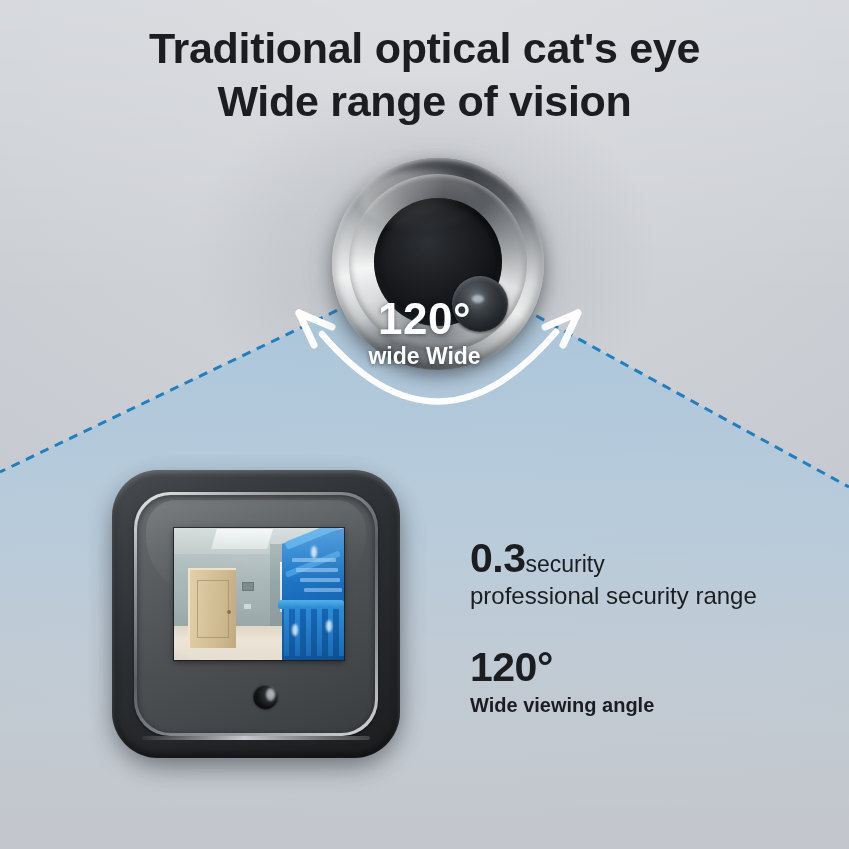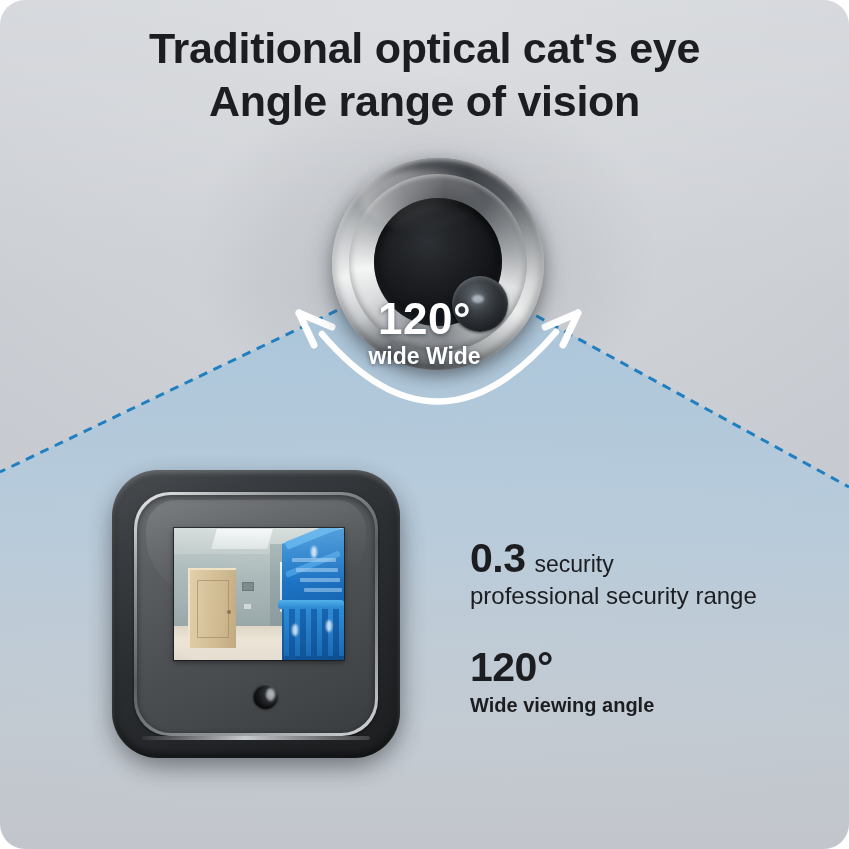--- a/index.html
+++ b/index.html
@@ -8,21 +8,20 @@
     background: #ffffff;
   }
   #poster {
     position: relative;
     width: 849px;
     height: 849px;
     overflow: hidden;
     font-family: "Liberation Sans", sans-serif;
     background:
       radial-gradient(120% 90% at 50% 8%, #d4d6da 0%, #cdd0d5 40%, #c6cad0 70%, #c2c6cc 100%);
-    border-radius: 25px;
   }
 
   
   .wall-shade {
     position: absolute;
     inset: 0;
     background:
       radial-gradient(38% 30% at 50% 30%, rgba(120,125,132,0.22) 0%, rgba(120,125,132,0.10) 45%, rgba(120,125,132,0) 72%),
       linear-gradient(180deg, rgba(255,255,255,0.20) 0%, rgba(255,255,255,0.0) 35%);
     pointer-events: none;
@@ -389,21 +388,20 @@
     position: absolute;
     left: 470px;
     top: 536px;
     width: 340px;
     color: #1b1d20;
   }
   .spec-block { margin-bottom: 34px; }
   .spec-line1 {
     display: flex;
     align-items: baseline;
-    gap: 9px;
   }
   .spec-num {
     font-size: 41px;
     font-weight: bold;
     letter-spacing: -0.5px;
     line-height: 44px;
   }
   .spec-unit {
     font-size: 23px;
     font-weight: normal;
@@ -439,21 +437,21 @@
     <line x1="438" y1="262" x2="0" y2="472" stroke="#1f7fc0" stroke-width="3" stroke-dasharray="9 7" stroke-linecap="butt"></line>
     <line x1="438" y1="262" x2="849" y2="487" stroke="#1f7fc0" stroke-width="3" stroke-dasharray="9 7" stroke-linecap="butt"></line>
 
     <path d="M 322 334 Q 438 470 556 332" fill="none" stroke="#ffffff" stroke-width="6.5" stroke-linecap="round"></path>
     <path d="M 299 313 L 314 345 M 299 313 L 332 327" fill="none" stroke="#ffffff" stroke-width="7" stroke-linecap="round" stroke-linejoin="round"></path>
     <path d="M 578 313 L 563 345 M 578 313 L 545 327" fill="none" stroke="#ffffff" stroke-width="7" stroke-linecap="round" stroke-linejoin="round"></path>
   </svg>
 
   <div class="headline">
     <span>Traditional optical cat's eye</span>
-    <span class="l2">Angle range of vision</span>
+    <span class="l2">Wide range of vision</span>
   </div>
 
   <div class="peephole">
     <div class="ph-shadow"></div>
     <div class="ph-ring"></div>
     <div class="ph-ring2"></div>
     <div class="ph-dark">
       <div class="ph-lens-outer">
         <div class="ph-lens-inner"></div>
         <div class="ph-lens-glint"></div>

